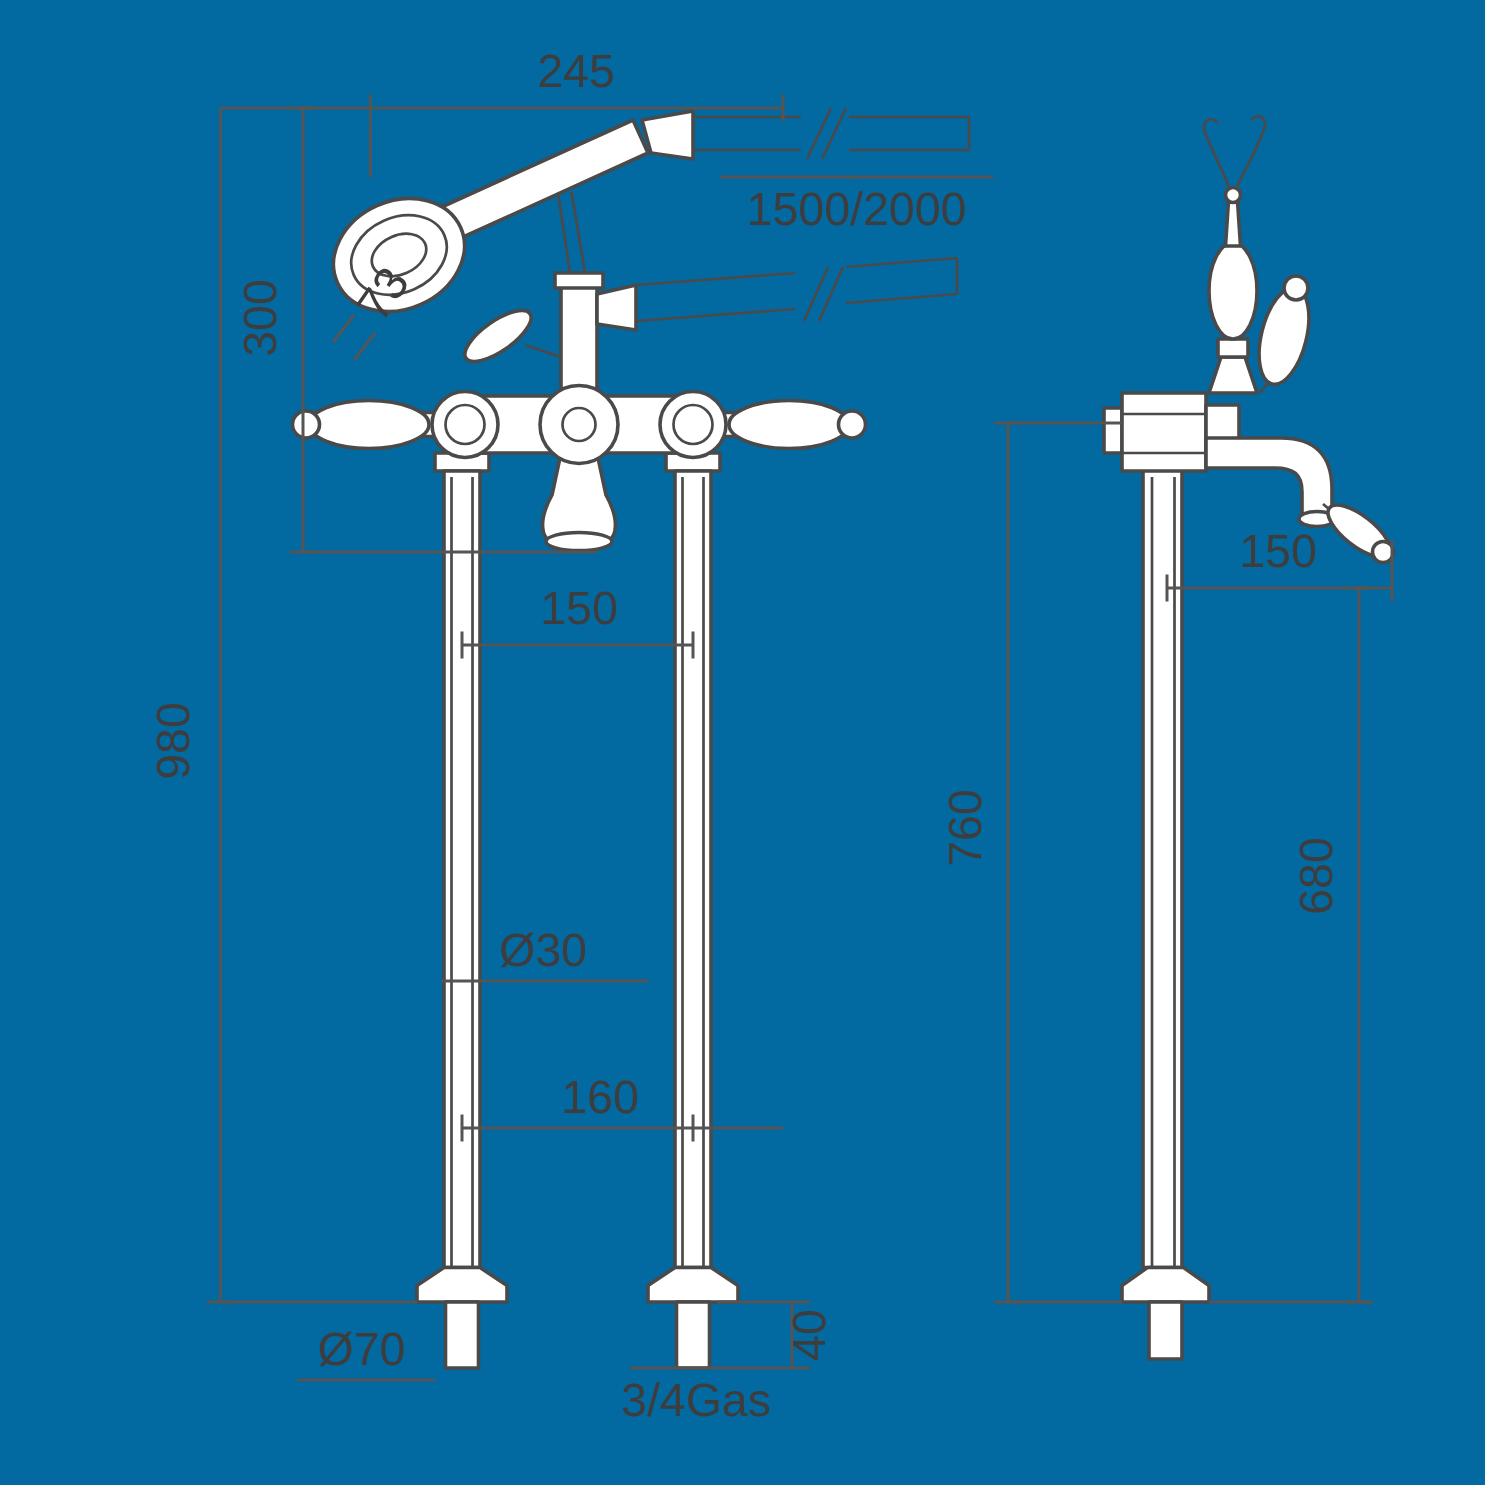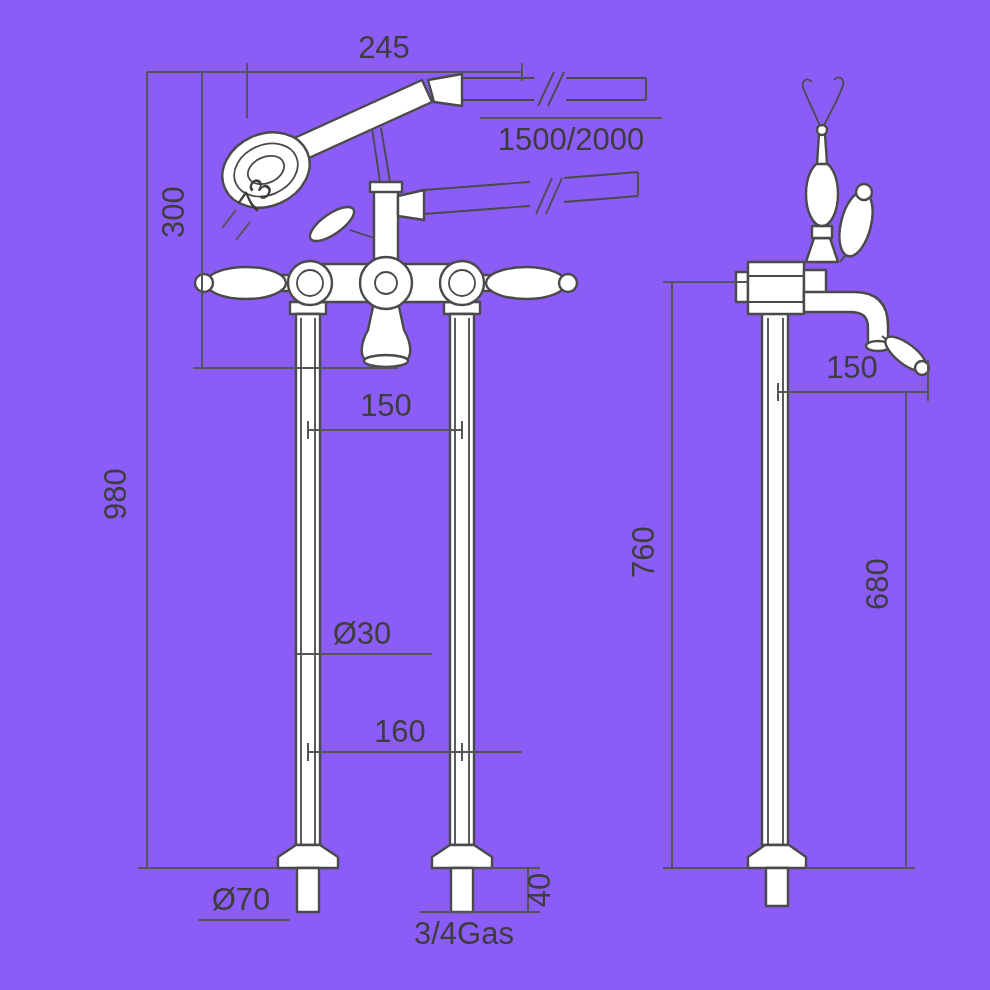--- a/index.html
+++ b/index.html
@@ -1,16 +1,16 @@
 <!DOCTYPE html>
 <html><head>
 <meta charset="utf-8">
 <style>
   html,body{margin:0;padding:0;background:#ffffff;}
-  .canvas{position:relative;width:990px;height:990px;background:#8b5cf6;overflow:hidden;
+  .canvas{position:relative;width:990px;height:990px;background:#0369a1;overflow:hidden;
           font-family:"Liberation Sans", sans-serif;}
   svg{position:absolute;left:0;top:0;}
   svg text{font-family:"Liberation Sans", sans-serif;font-size:31px;fill:#3d3d3d;}
   .obj{stroke:#4a4a4a;stroke-width:2.4;fill:#ffffff;stroke-linejoin:round;}
   .obj-thin{stroke:#4a4a4a;stroke-width:1.8;fill:none;}
   .dim{stroke:#555555;stroke-width:2;fill:none;}
 </style>
 </head>
 <body>
 

